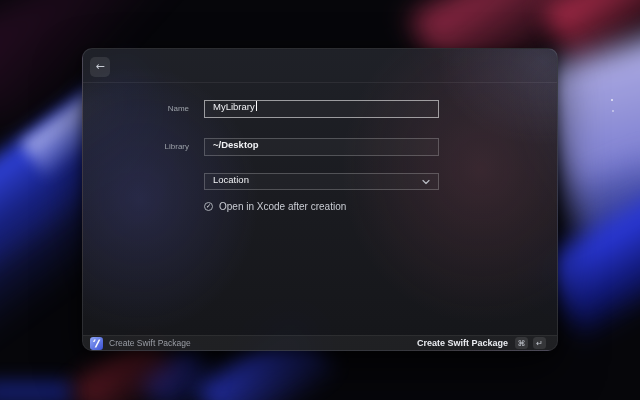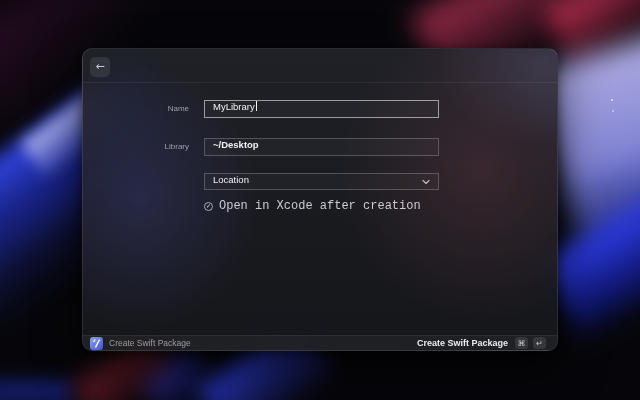--- a/index.html
+++ b/index.html
@@ -95,21 +95,21 @@
   .f-type { top:124px; height:17px; }
   .caret { display:inline-block; width:1px; height:10px; background:#ffffff; margin-left:1px; }
   .chevron { position:absolute; right:8px; top:50%; transform:translateY(-50%); display:block; }
 
   .checkbox-row { position:absolute; left:121px; top:151px; height:12px;
     display:flex; align-items:center; gap:6px; }
   .checkbox-circle { width:9px; height:9px; border-radius:50%;
     border:1px solid #a7abb3; display:flex; align-items:center; justify-content:center;
     color:#eceef2; font-size:6px; line-height:1;
     font-family:"DejaVu Sans",sans-serif; }
-  .checkbox-label { color:#c9ccd3; font-size:12px;font-family:Liberation Mono, monospace; }
+  .checkbox-label { color:#c9ccd3; font-size:10px; }
 
   .win-footer { position:absolute; left:0; bottom:0; width:100%; height:15px;
     background:rgba(255,255,255,0.045);
     border-top:1px solid rgba(255,255,255,0.06);
     display:flex; align-items:center; padding:0 11px 0 7px; }
   .footer-left { display:flex; align-items:center; gap:6px; flex:1; min-width:0; }
   .footer-title { color:#9a9da5; font-size:8.5px; }
   .footer-right { display:flex; align-items:center; gap:5px; }
   .action-label { color:#e9ebf0; font-size:9px; font-weight:700; margin-right:2px; }
   .keycap { width:13px; height:12px; border-radius:3.5px; background:rgba(255,255,255,0.10);

